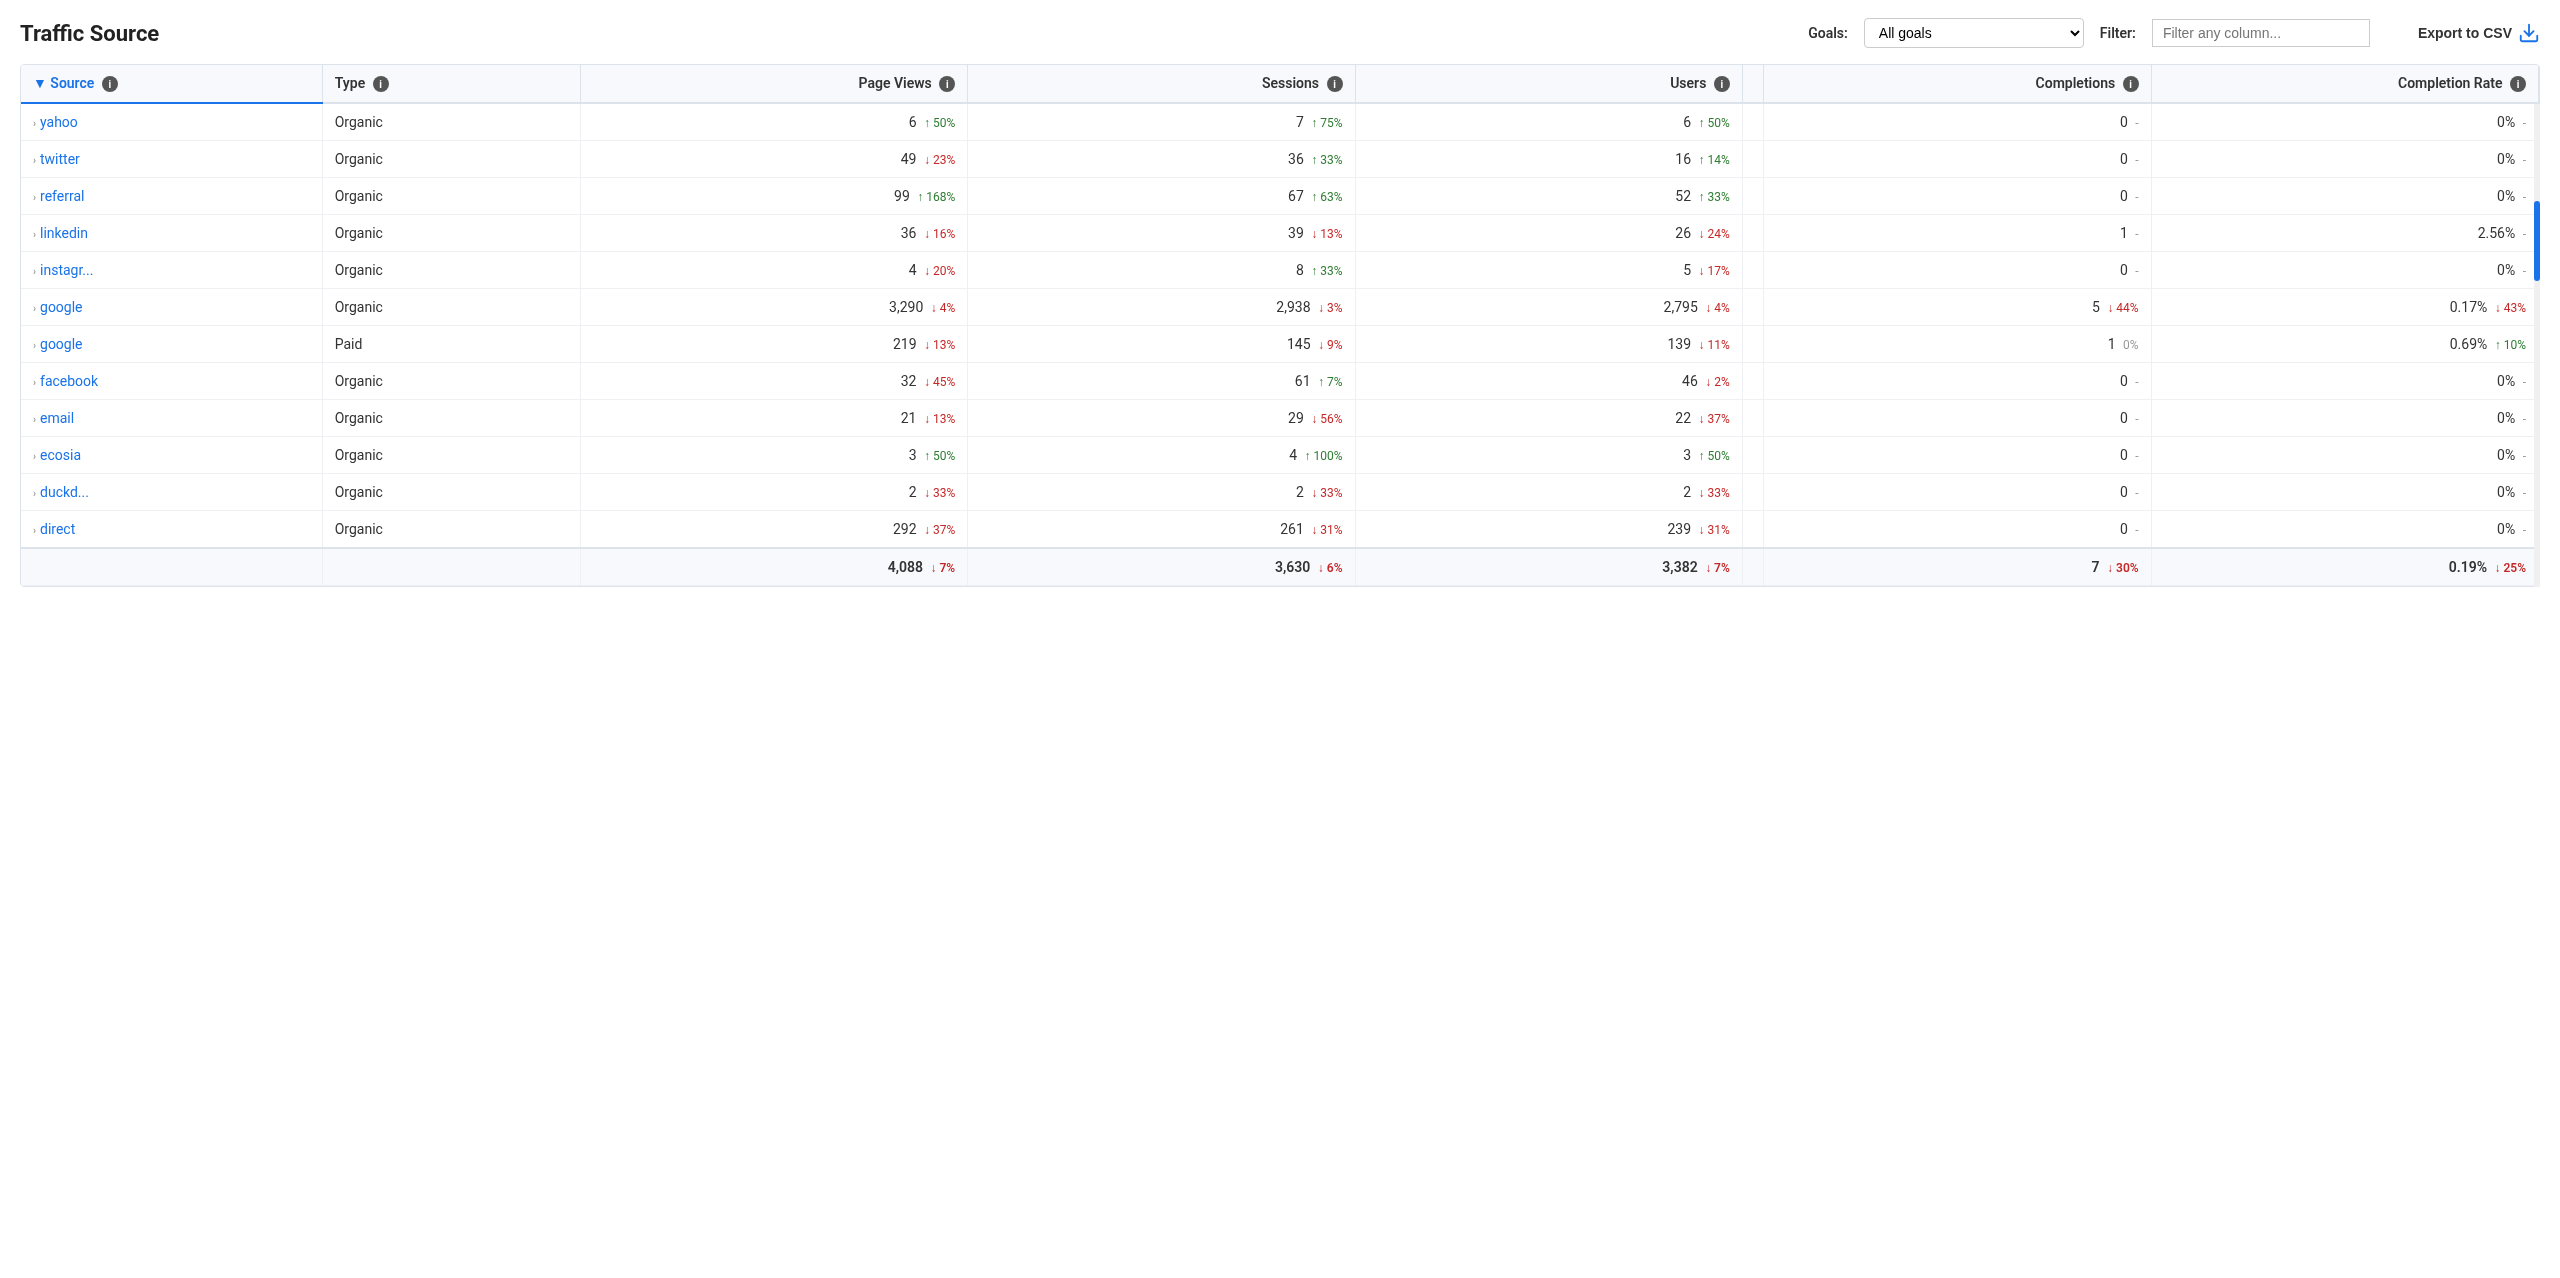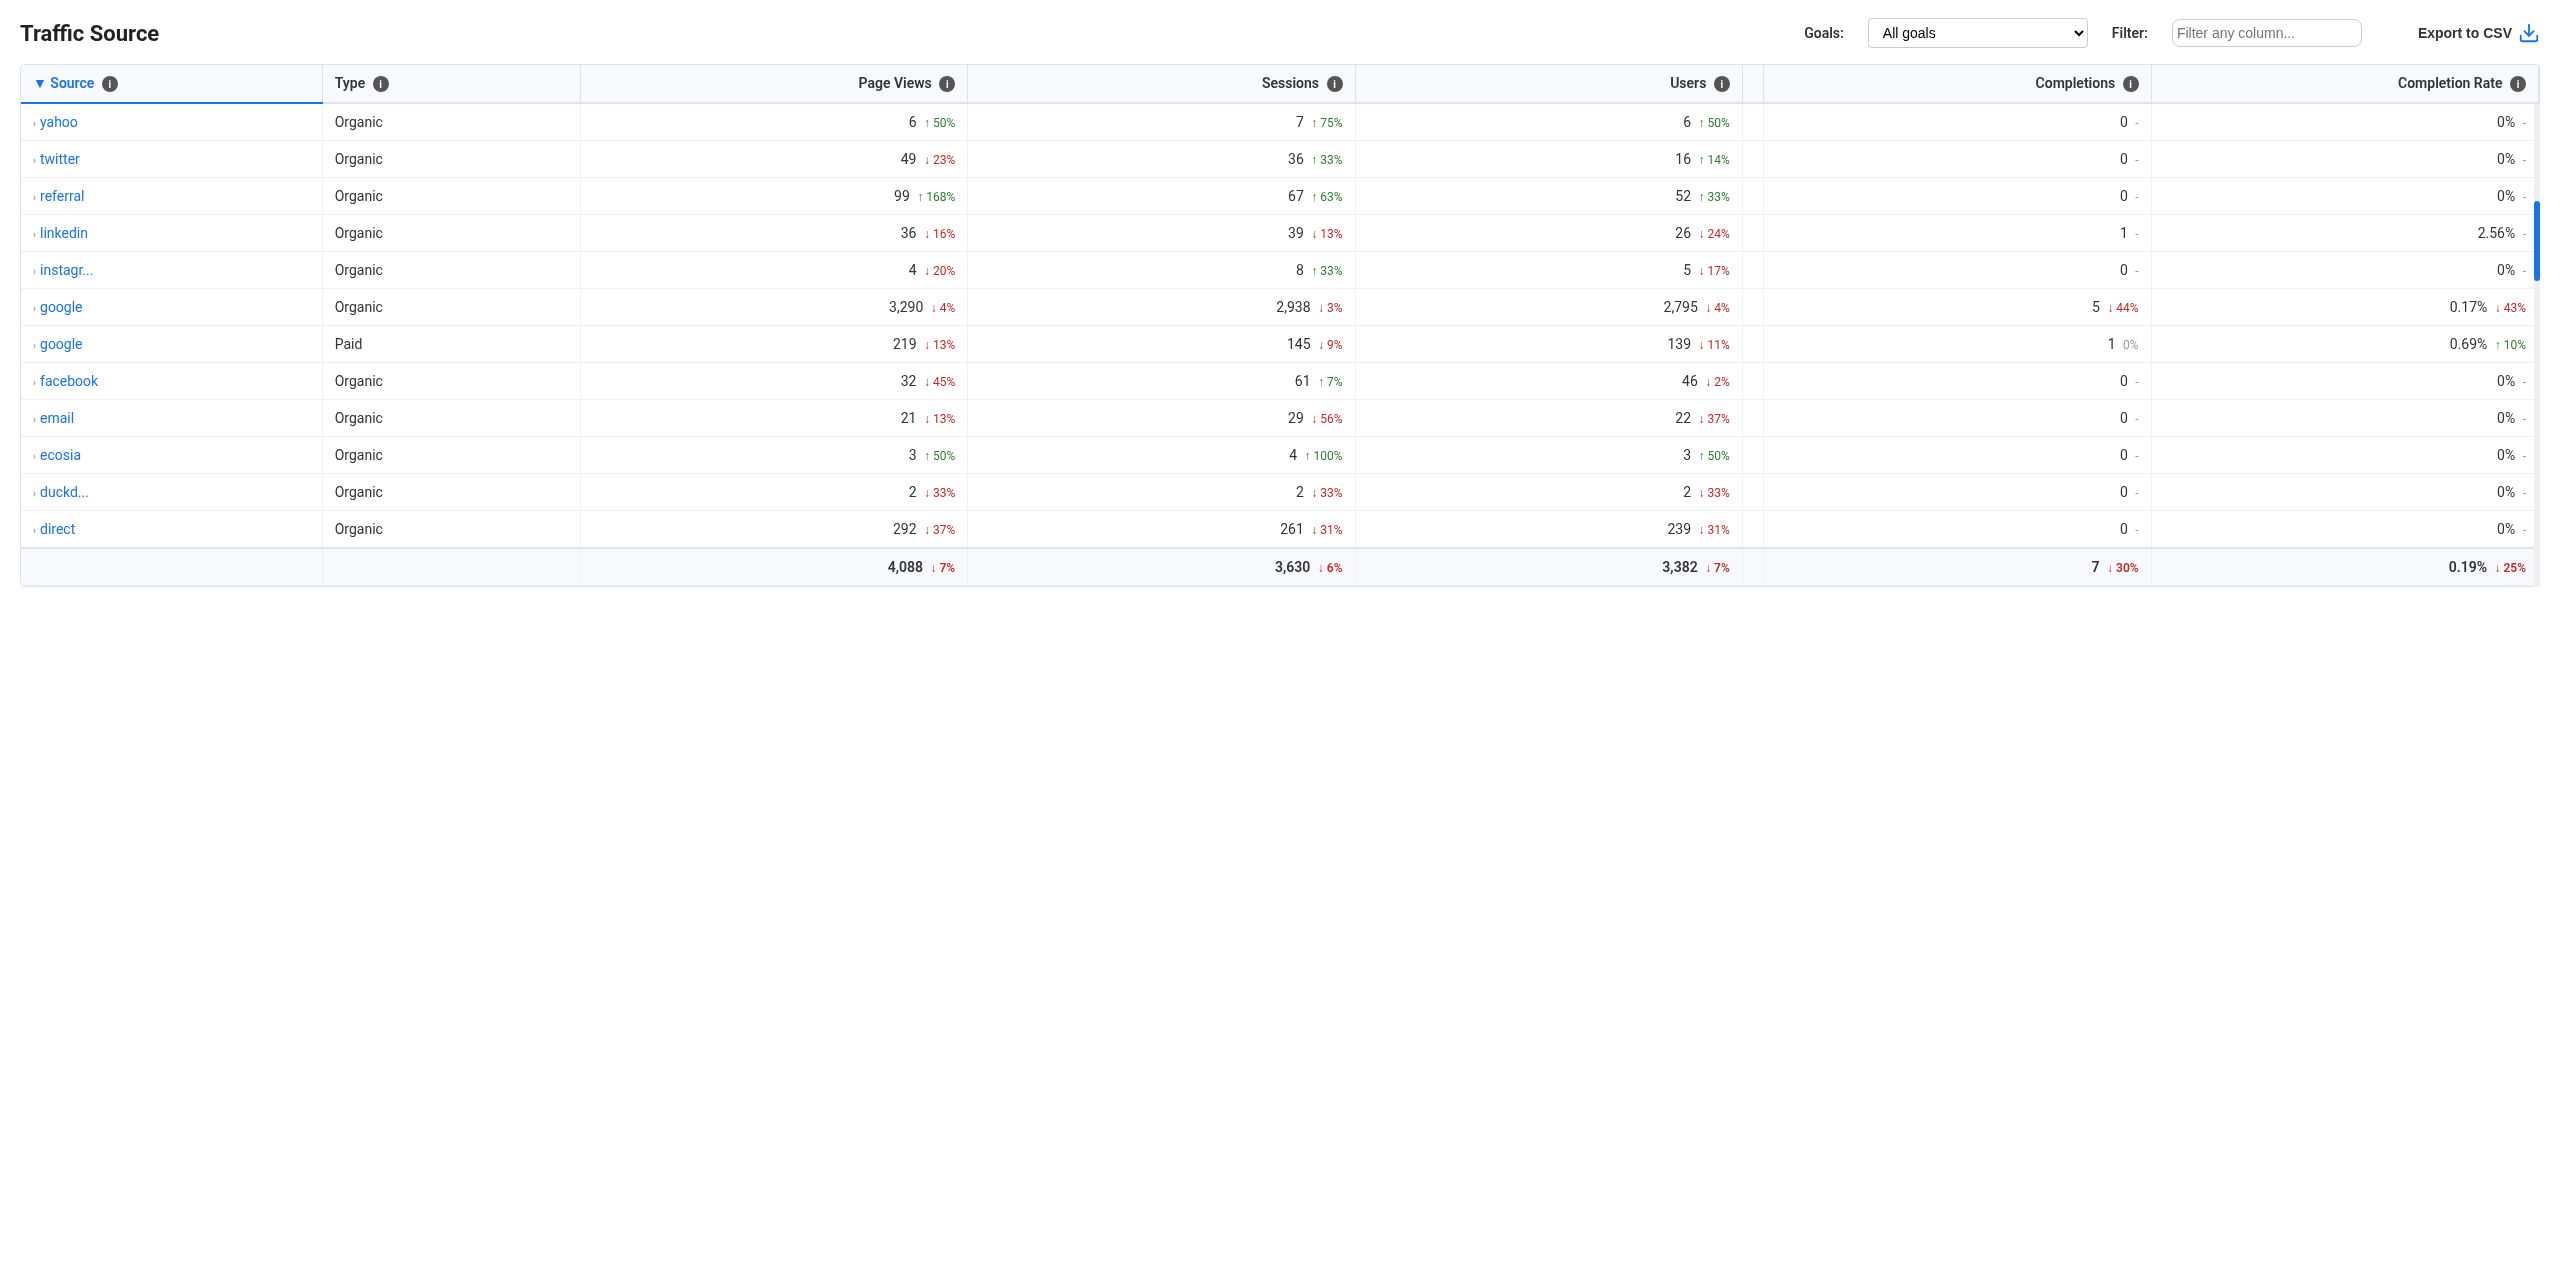--- a/index.html
+++ b/index.html
@@ -20,45 +20,45 @@
     }
     .page-title {
       font-size: 22px;
       font-weight: 700;
       color: #222;
       flex: 1;
     }
     .header-controls {
       display: flex;
       align-items: center;
-      gap: 24px;
+      gap: 16px;
     }
     .goals-label {
       font-weight: 600;
       font-size: 14px;
     }
     .goals-select {
       border: 1px solid #ccc;
       border-radius: 4px;
       padding: 5px 28px 5px 10px;
       font-size: 14px;
       appearance: auto;
       background: #fff;
       min-width: 220px;
     }
     .filter-label {
       font-weight: 600;
       font-size: 14px;
     }
     .filter-input {
       border: 1px solid #ccc;
-      border-radius: 8px;
-      padding: 5px 4px;
-      font-size: 14px;
-      width: 190px;
+      border-radius: 0;
+      padding: 5px 10px;
+      font-size: 14px;
+      width: 218px;
       color: #999;
     }
     .export-btn {
       font-weight: 600;
       font-size: 14px;
       color: #333;
       background: none;
       border: none;
       cursor: pointer;
       display: flex;

